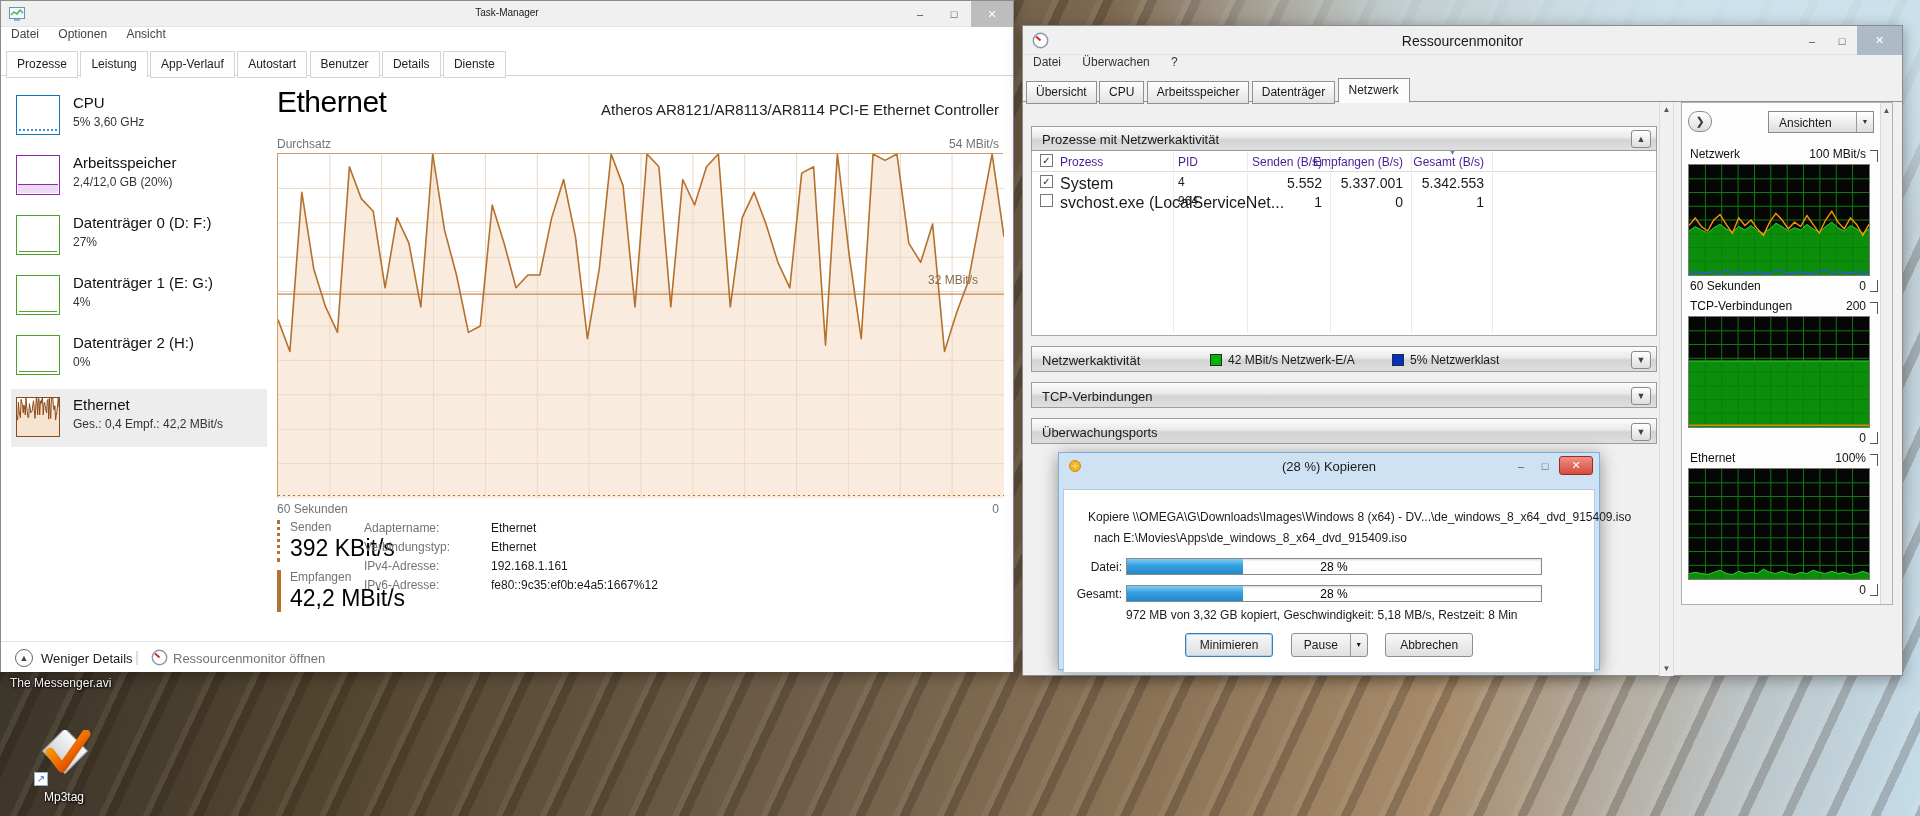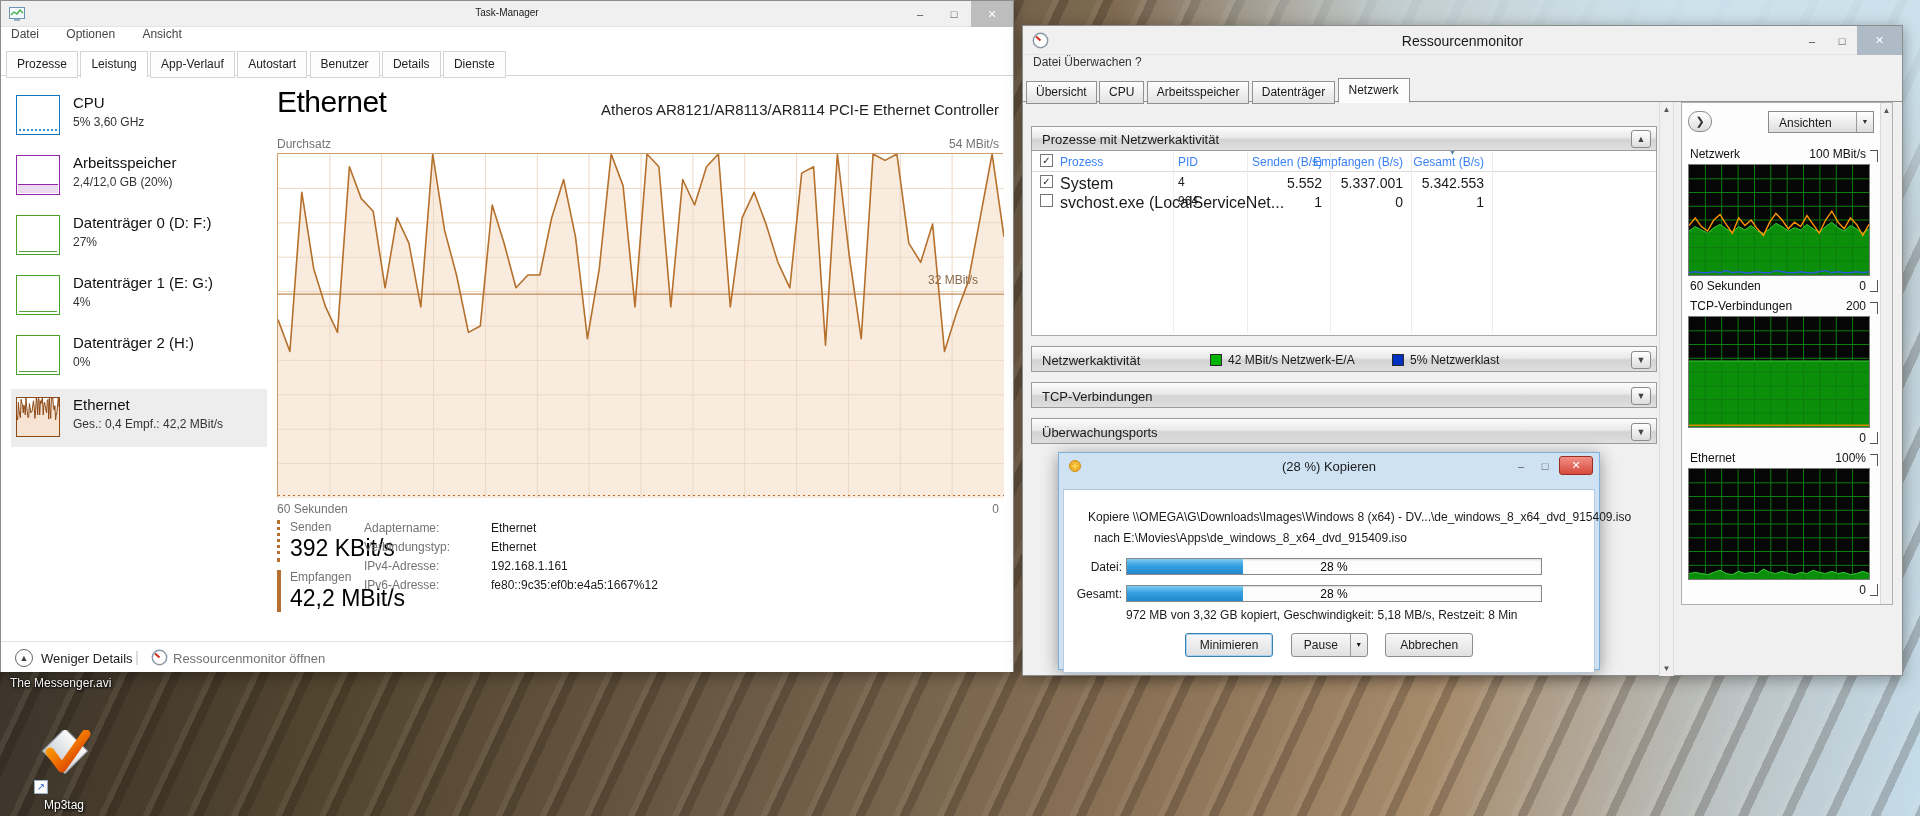--- a/index.html
+++ b/index.html
@@ -10,39 +10,39 @@
   
   .desktop { position:absolute; inset:0;
     background:
       radial-gradient(ellipse 900px 500px at 88% -5%, #cfe6f2 0%, rgba(207,230,242,0.75) 35%, rgba(207,230,242,0) 65%),
       repeating-linear-gradient(115deg, rgba(25,14,6,0.20) 0 9px, rgba(0,0,0,0) 9px 34px, rgba(255,240,215,0.07) 34px 40px),
       linear-gradient(100deg, #35302a 0%, #52452f 22%, #6f5d48 45%, #8d7458 63%, #a78b6b 76%, #bcc3c4 90%, #c4dcea 100%);
   }
   .desk-label { position:absolute; left:10px; top:676px; color:#fff; font-size:12px; text-shadow:1px 1px 2px #000, 0 0 3px rgba(0,0,0,.8); }
   .desk-icon { position:absolute; left:26px; top:730px; width:76px; text-align:center; }
   .desk-icon svg { display:block; margin:0 auto; }
-  .desk-icon-label { margin-top:16px; color:#fff; font-size:12px; text-shadow:1px 1px 2px #000, 0 0 3px rgba(0,0,0,.8); }
+  .desk-icon-label { margin-top:8px; color:#fff; font-size:12px; text-shadow:1px 1px 2px #000, 0 0 3px rgba(0,0,0,.8); }
   .shortcut-overlay { position:absolute; left:8px; bottom:18px; width:14px; height:14px; background:#fff; border:1px solid #9ab0c8; font-size:10px; line-height:12px; color:#2a5fd0; text-align:center; }
 
   
   .window { position:absolute; background:#fff; border:1px solid #8c8c8c; box-shadow:0 3px 14px rgba(0,0,0,0.35); }
   .titlebar { position:relative; background:#f0f0f0; border-bottom:1px solid #e3e3e3; }
   .titlebar .t-title { position:absolute; left:0; right:0; text-align:center; color:#1a1a1a; }
   .win-controls { position:absolute; right:0; top:0; height:100%; display:flex; }
   .win-btn { display:flex; align-items:center; justify-content:center; color:#444; font-size:11px; }
 
   
   .tm { left:0; top:0; width:1014px; height:672px; background:#fff; }
   .tm-titlebar { height:26px; }
   .tm-titlebar .t-title { top:6px; font-size:10px; }
   .tm-icon { position:absolute; left:8px; top:6px; }
   .tm .win-btn { width:34px; height:26px; }
   .tm .c-close { width:42px; background:#bdbdbd; color:#fff; }
   .tm-menubar { position:absolute; left:0; top:26px; width:100%; height:22px; background:#fff; }
-  .tm-menubar span { display:inline-block; margin-left:24px; color:#444; font-size:12px; }
+  .tm-menubar span { display:inline-block; margin-left:16px; color:#444; font-size:12px; }
   .tm-menubar span:first-child { margin-left:10px; }
   .tm-tabs { position:absolute; left:0; top:48px; width:100%; height:27px; border-bottom:1px solid #d5d5d5; padding-left:6px; }
   .tm-tab { position:relative; display:inline-block; padding:5px 10px 6px; border:1px solid #d5d5d5; margin-left:-1px; background:#fdfdfd; font-size:12px; color:#222; top:2px; }
   .tm-tab.active { background:#fff; border-bottom:1px solid #fff; z-index:3; top:2px; }
   
   .tm-side-item { position:absolute; left:10px; width:256px; height:58px; }
   .tm-side-item.selected { background:#ededed; }
   .thumb { position:absolute; left:5px; top:8px; width:44px; height:40px; background:#fff; border:1px solid #888; }
   .thumb.cpu::after { content:""; position:absolute; left:2px; right:2px; bottom:3px; border-top:2px dotted #3f8fd6; }
   .thumb.mem::after { content:""; position:absolute; left:1px; right:1px; bottom:1px; height:8px; background:#ecdaf2; border-top:1px solid #9127a8; }
@@ -74,32 +74,32 @@
   .tm-footer .f-link { position:absolute; left:172px; top:9px; font-size:13px; color:#737373; }
 
   
   .rm { left:1022px; top:25px; width:881px; height:651px; background:#f0f0f0; }
   .rm-titlebar { height:29px; background:#f0f0f0; }
   .rm-titlebar .t-title { top:7px; font-size:14px; }
   .rm-icon { position:absolute; left:9px; top:6px; }
   .rm .win-btn { width:30px; height:29px; }
   .rm .c-close { width:45px; background:#aebbc6; color:#fff; }
   .rm-menubar { position:absolute; left:0; top:29px; width:100%; height:22px; }
-  .rm-menubar span { display:inline-block; color:#333; }
+  .rm-menubar span { display:inline-block; margin-left:18px; color:#333; }
   .rm-menubar span:first-child { margin-left:10px; }
   .rm-tabs { position:absolute; left:0; top:51px; width:100%; height:25px; border-bottom:1px solid #919191; padding-left:4px; }
   .rm-tab { position:relative; display:inline-block; top:3px; padding:3px 9px 4px; border:1px solid #919191; margin-left:-1px; background:linear-gradient(#ffffff,#e2e2e2); font-size:12px; }
   .rm-tab.active { background:#fcfcfc; border-bottom:1px solid #fcfcfc; padding:4px 10px 5px; top:1px; z-index:3; }
   .panel-hdr { position:absolute; left:8px; width:626px; height:25px; border:1px solid #9c9c9c; background:linear-gradient(#fdfdfd,#e9e9e9 45%,#d3d3d3 55%,#dfdfdf); }
   .panel-hdr .ph-title { position:absolute; left:10px; top:5px; font-size:13px; color:#1a1a1a; }
   .chev-btn { position:absolute; right:5px; top:3px; width:20px; height:18px; border:1px solid #8a8a8a; border-radius:3px; background:linear-gradient(#fff,#ddd); font-size:9px; color:#444; text-align:center; line-height:16px; }
   .proc-panel { position:absolute; left:8px; top:100px; width:626px; height:210px; border:1px solid #a8a8a8; background:#fff; }
   .proc-cols { position:absolute; left:0; top:24px; width:100%; height:21px; border-bottom:1px solid #dcdcdc; background:#fff; }
   .col-sep { position:absolute; top:25px; bottom:2px; width:1px; background:#ececec; }
-  .proc-cols .c-lbl { position:absolute; top:4px; font-size:12px; color:#3b82f6; }
+  .proc-cols .c-lbl { position:absolute; top:4px; font-size:12px; color:#4c1d95; }
   .sort-ind { position:absolute; top:-2px; font-size:7px; color:#5c87b0; }
   .cb { position:absolute; width:13px; height:13px; border:1px solid #767676; background:#fff; font-size:10px; line-height:11px; text-align:center; color:#222; }
   .proc-row { position:absolute; left:0; width:100%; height:19px; }
   .proc-row .r-name { position:absolute; left:28px; top:2px; font-size:16px; }
   .proc-row .r-pid { position:absolute; left:146px; top:2px; font-size:12px; }
   .r-right { position:absolute; top:2px; font-size:14px; text-align:right; }
   .act-bar { position:absolute; left:8px; width:626px; height:26px; border:1px solid #9c9c9c; background:linear-gradient(#fdfdfd,#e9e9e9 45%,#d3d3d3 55%,#dfdfdf); }
   .act-bar .ph-title { position:absolute; left:10px; top:6px; font-size:13px; }
   .swatch { position:absolute; top:7px; width:12px; height:12px; border:1px solid #2a2a2a; }
   .leg-lbl { position:absolute; top:6px; font-size:12px; color:#1a1a1a; }

